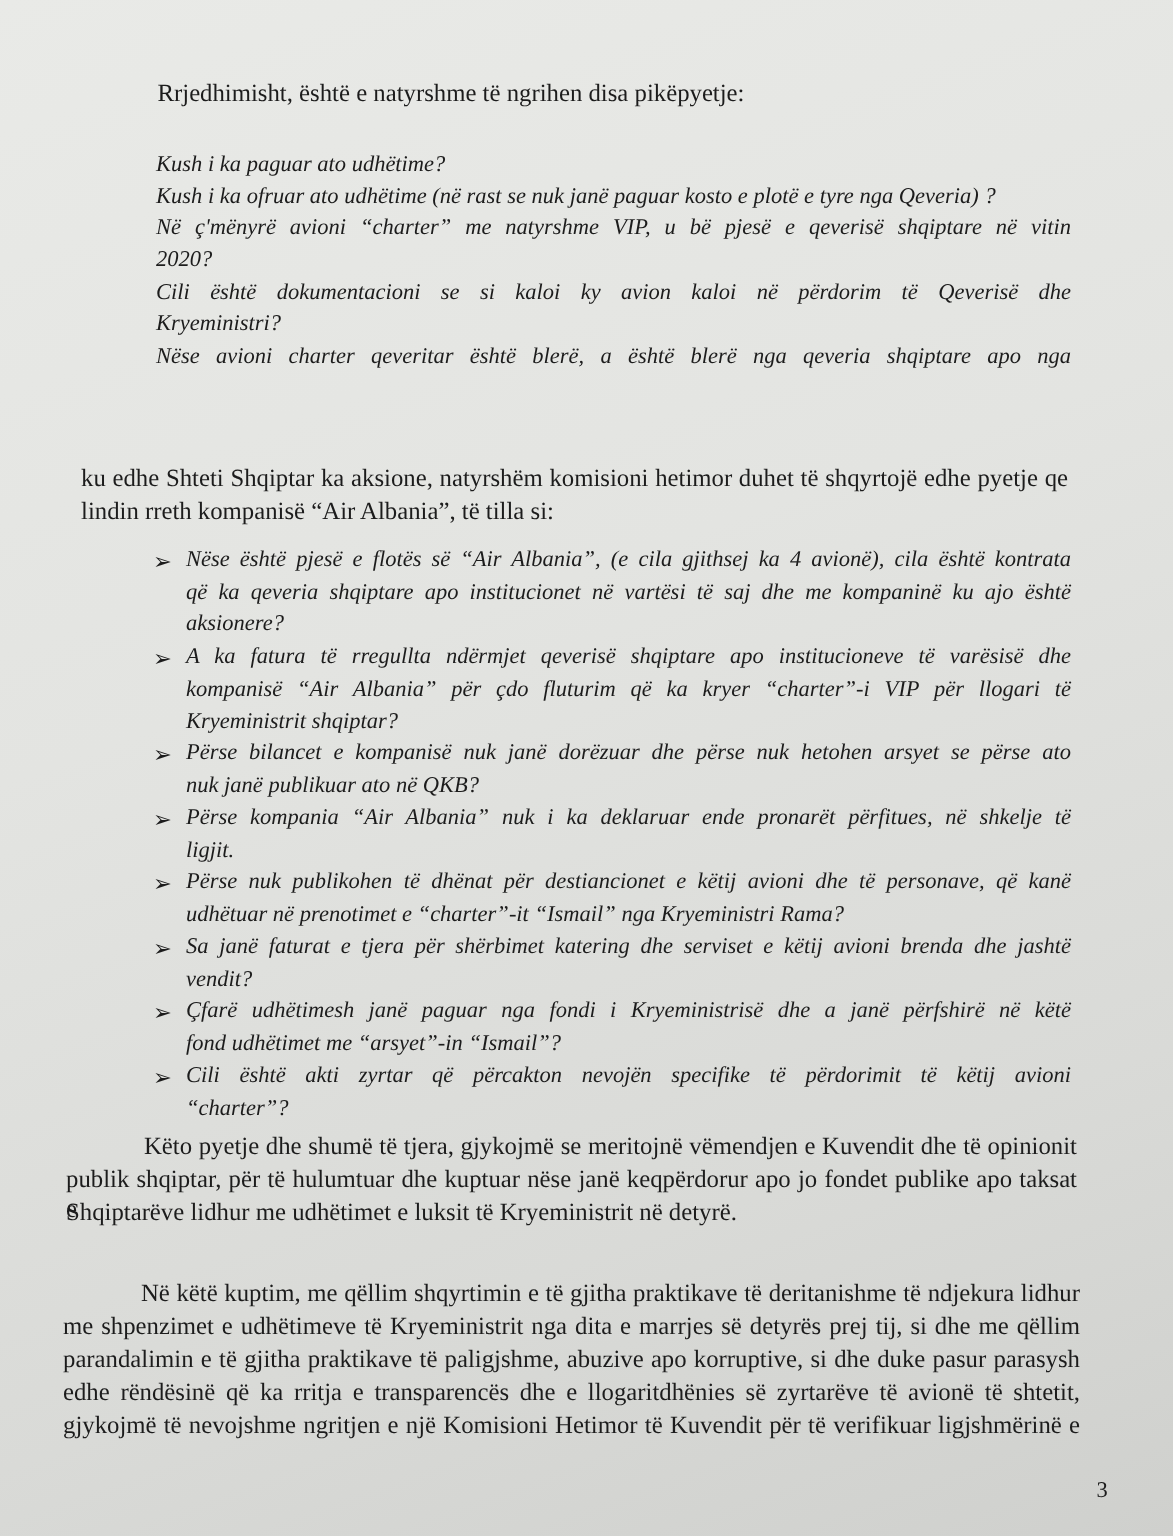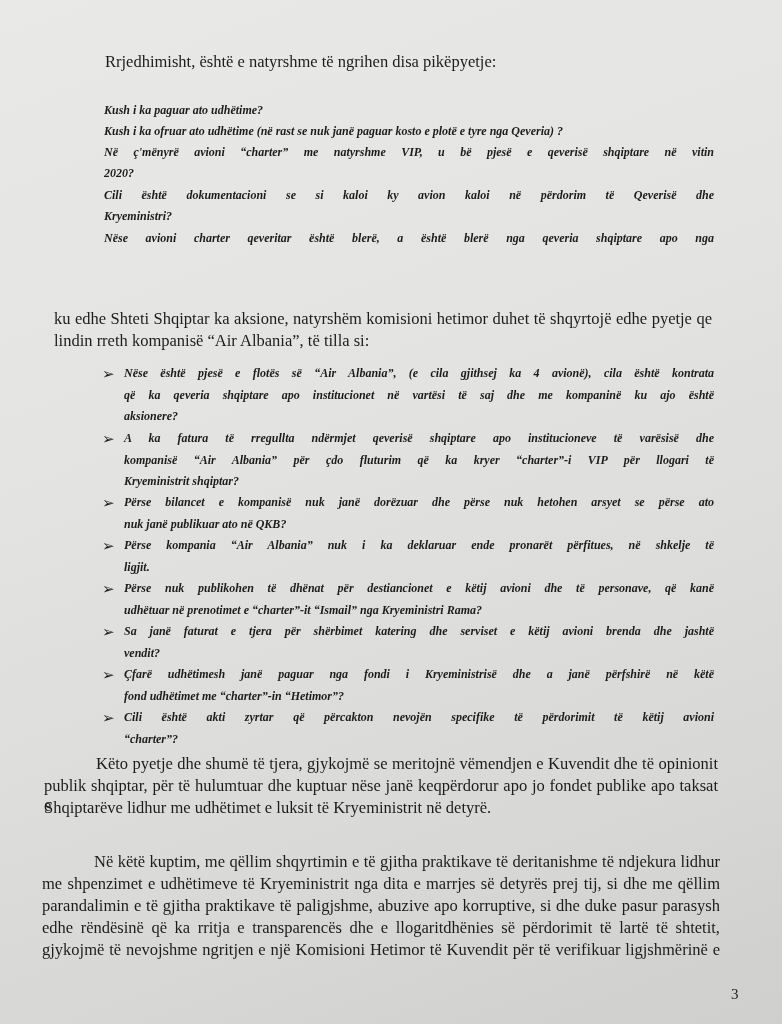--- a/index.html
+++ b/index.html
@@ -6,21 +6,21 @@
     body {
       width: 782px; height: 1024px; overflow: hidden;
       background: linear-gradient(160deg, #e9eae7 0%, #e3e4e1 40%, #d9dad7 75%, #cfd0cd 100%);
       font-family: "Liberation Serif", serif;
       color: #1c1c1c;
       position: relative;
     }
     .page { position: absolute; left: 0; top: 0; width: 682px; height: 1024px; }
     .line { position: absolute; white-space: nowrap; font-size: 16.5px; line-height: 20px; }
     .just { text-align: justify; text-align-last: justify; white-space: normal; }
-    .it { font-style: italic; font-weight: bold; font-size: 12px; }
+    .it { font-style: italic; font-weight: normal; font-size: 15px; }
     .arrow { position: absolute; font-size: 15px; line-height: 20px; font-family: "DejaVu Sans", sans-serif; }
     .pagenum { position: absolute; left: 731px; top: 986px; font-size: 15px; }
   </style>
 </head>
 <body>
 
 <div class="page">
 
   <div class="line" style="left:105px; top:52px;">Rrjedhimisht, është e natyrshme të ngrihen disa pikëpyetje:</div>
 
@@ -57,31 +57,31 @@
     <span class="arrow" style="left:102px; top:579px;">➢</span>
     <div class="line it just" style="left:124px; top:578px; width:590px;">Përse nuk publikohen të dhënat për destiancionet e këtij avioni dhe të personave, që kanë</div>
     <div class="line it" style="left:124px; top:600px;">udhëtuar në prenotimet e “charter”-it “Ismail” nga Kryeministri Rama?</div>
 
     <span class="arrow" style="left:102px; top:622px;">➢</span>
     <div class="line it just" style="left:124px; top:621px; width:590px;">Sa janë faturat e tjera për shërbimet katering dhe serviset e këtij avioni brenda dhe jashtë</div>
     <div class="line it" style="left:124px; top:643px;">vendit?</div>
 
     <span class="arrow" style="left:102px; top:665px;">➢</span>
     <div class="line it just" style="left:124px; top:664px; width:590px;">Çfarë udhëtimesh janë paguar nga fondi i Kryeministrisë dhe a janë përfshirë në këtë</div>
-    <div class="line it" style="left:124px; top:686px;">fond udhëtimet me “charter”-in “Hetimor”?</div>
+    <div class="line it" style="left:124px; top:686px;">fond udhëtimet me “arsyet”-in “Ismail”?</div>
 
     <span class="arrow" style="left:102px; top:708px;">➢</span>
     <div class="line it just" style="left:124px; top:707px; width:590px;">Cili është akti zyrtar që përcakton nevojën specifike të përdorimit të këtij avioni</div>
     <div class="line it" style="left:124px; top:729px;">“charter”?</div>
   </div>
 
   <div class="line just" style="left:96px; top:754px; width:622px;">Këto pyetje dhe shumë të tjera, gjykojmë se meritojnë vëmendjen e Kuvendit dhe të opinionit</div>
   <div class="line just" style="left:44px; top:776px; width:674px;">publik shqiptar, për të hulumtuar dhe kuptuar nëse janë keqpërdorur apo jo fondet publike apo taksat e</div>
   <div class="line" style="left:44px; top:798px;">Shqiptarëve lidhur me udhëtimet e luksit të Kryeministrit në detyrë.</div>
 
   <div class="line just" style="left:94px; top:852px; width:626px;">Në këtë kuptim, me qëllim shqyrtimin e të gjitha praktikave të deritanishme të ndjekura lidhur</div>
   <div class="line just" style="left:42px; top:874px; width:678px;">me shpenzimet e udhëtimeve të Kryeministrit nga dita e marrjes së detyrës prej tij, si dhe me qëllim</div>
   <div class="line just" style="left:42px; top:896px; width:678px;">parandalimin e të gjitha praktikave të paligjshme, abuzive apo korruptive, si dhe duke pasur parasysh</div>
-  <div class="line just" style="left:42px; top:918px; width:678px;">edhe rëndësinë që ka rritja e transparencës dhe e llogaritdhënies së përdorimit të lartë të shtetit,</div>
+  <div class="line just" style="left:42px; top:918px; width:678px;">edhe rëndësinë që ka rritja e transparencës dhe e llogaritdhënies së zyrtarëve të avionë të shtetit,</div>
   <div class="line just" style="left:42px; top:940px; width:678px;">gjykojmë të nevojshme ngritjen e një Komisioni Hetimor të Kuvendit për të verifikuar ligjshmërinë e</div>
 
   <div class="pagenum">3</div>
 </div>
 
 </body></html>

